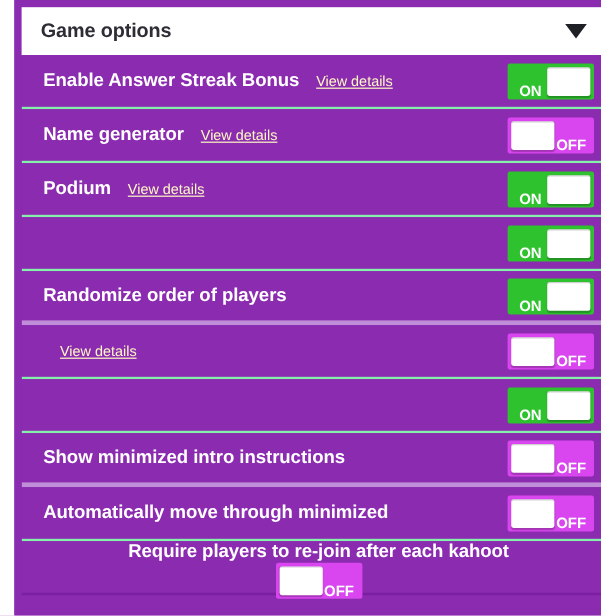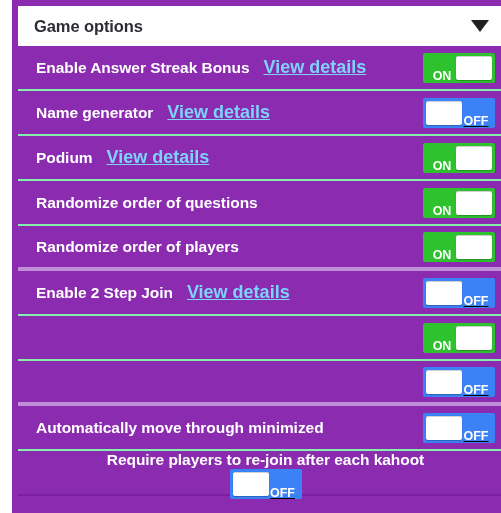--- a/index.html
+++ b/index.html
@@ -83,23 +83,23 @@
 
   .option-label {
     font-size: 15.5px;
     font-weight: bold;
     color: #ffffff;
     letter-spacing: -0.05px;
     white-space: nowrap;
   }
 
   .view-details {
-    font-size: 18px;
-    font-weight: bold;
-    color: #7dd3fc;
+    font-size: 12px;
+    font-weight: normal;
+    color: #fef9c3;
     text-decoration: underline;
     margin-left: 14px;
     white-space: nowrap;
     cursor: pointer;
   }
 
   .row-spacer { flex: 1 1 auto; }
 
   
   .toggle {
@@ -112,23 +112,22 @@
     display: flex;
     align-items: flex-end;
     cursor: pointer;
     overflow: hidden;
   }
   .toggle.on {
     background: #2ec22e;
     justify-content: flex-start;
   }
   .toggle.off {
-    background: #3b82f6;
+    background: #d946ef;
     justify-content: flex-end;
-    text-decoration: underline;
   }
   .toggle-text {
     font-size: 12.5px;
     font-weight: bold;
     color: #ffffff;
     line-height: 1;
     width: 38px;
     text-align: center;
     z-index: 1;
   }
@@ -177,52 +176,51 @@
       <div class="option-row">
         <span class="option-label">Podium</span>
         <span class="view-details">View details</span>
         <span class="row-spacer"></span>
         <div class="toggle on">
           <span class="toggle-text">ON</span>
           <span class="toggle-knob"></span>
         </div>
       </div>
       <div class="option-row">
-        <span class="option-label">Randomize order of questions</span>
         <span class="row-spacer"></span>
         <div class="toggle on">
           <span class="toggle-text">ON</span>
           <span class="toggle-knob"></span>
         </div>
       </div>
       <div class="option-row group-end">
         <span class="option-label">Randomize order of players</span>
         <span class="row-spacer"></span>
         <div class="toggle on">
           <span class="toggle-text">ON</span>
           <span class="toggle-knob"></span>
         </div>
       </div>
       <div class="option-row">
-        <span class="option-label">Enable 2 Step Join</span>
         <span class="view-details">View details</span>
         <span class="row-spacer"></span>
         <div class="toggle off">
           <span class="toggle-text">OFF</span>
           <span class="toggle-knob"></span>
         </div>
       </div>
       <div class="option-row">
         <span class="row-spacer"></span>
         <div class="toggle on">
           <span class="toggle-text">ON</span>
           <span class="toggle-knob"></span>
         </div>
       </div>
       <div class="option-row group-end">
+        <span class="option-label">Show minimized intro instructions</span>
         <span class="row-spacer"></span>
         <div class="toggle off">
           <span class="toggle-text">OFF</span>
           <span class="toggle-knob"></span>
         </div>
       </div>
       <div class="option-row">
         <span class="option-label">Automatically move through minimized</span>
         <span class="row-spacer"></span>
         <div class="toggle off">

